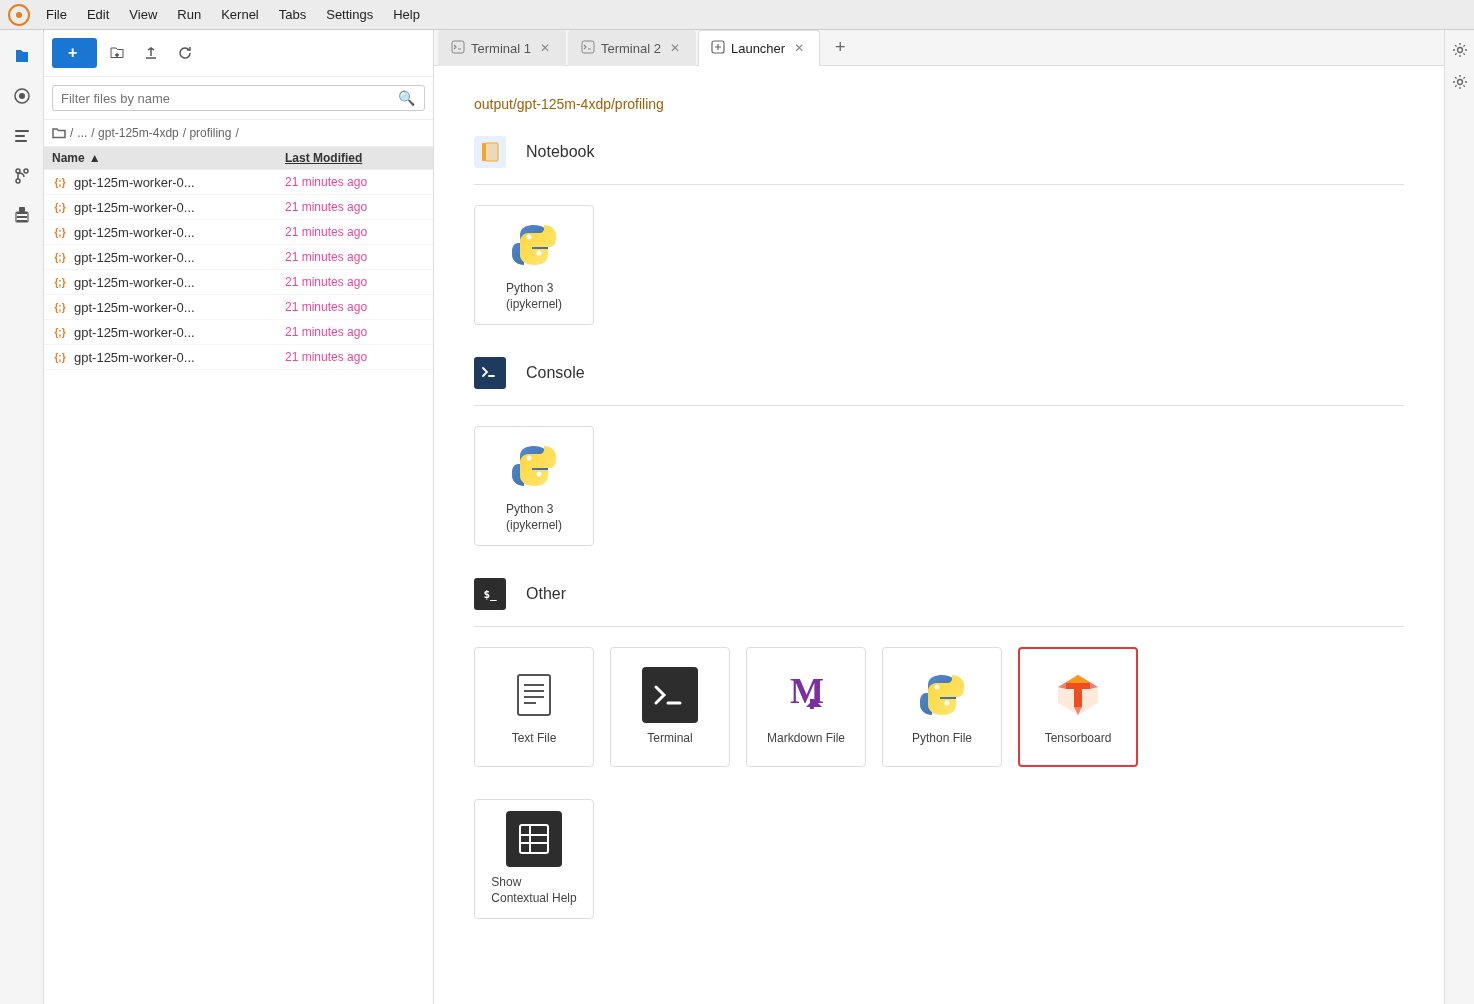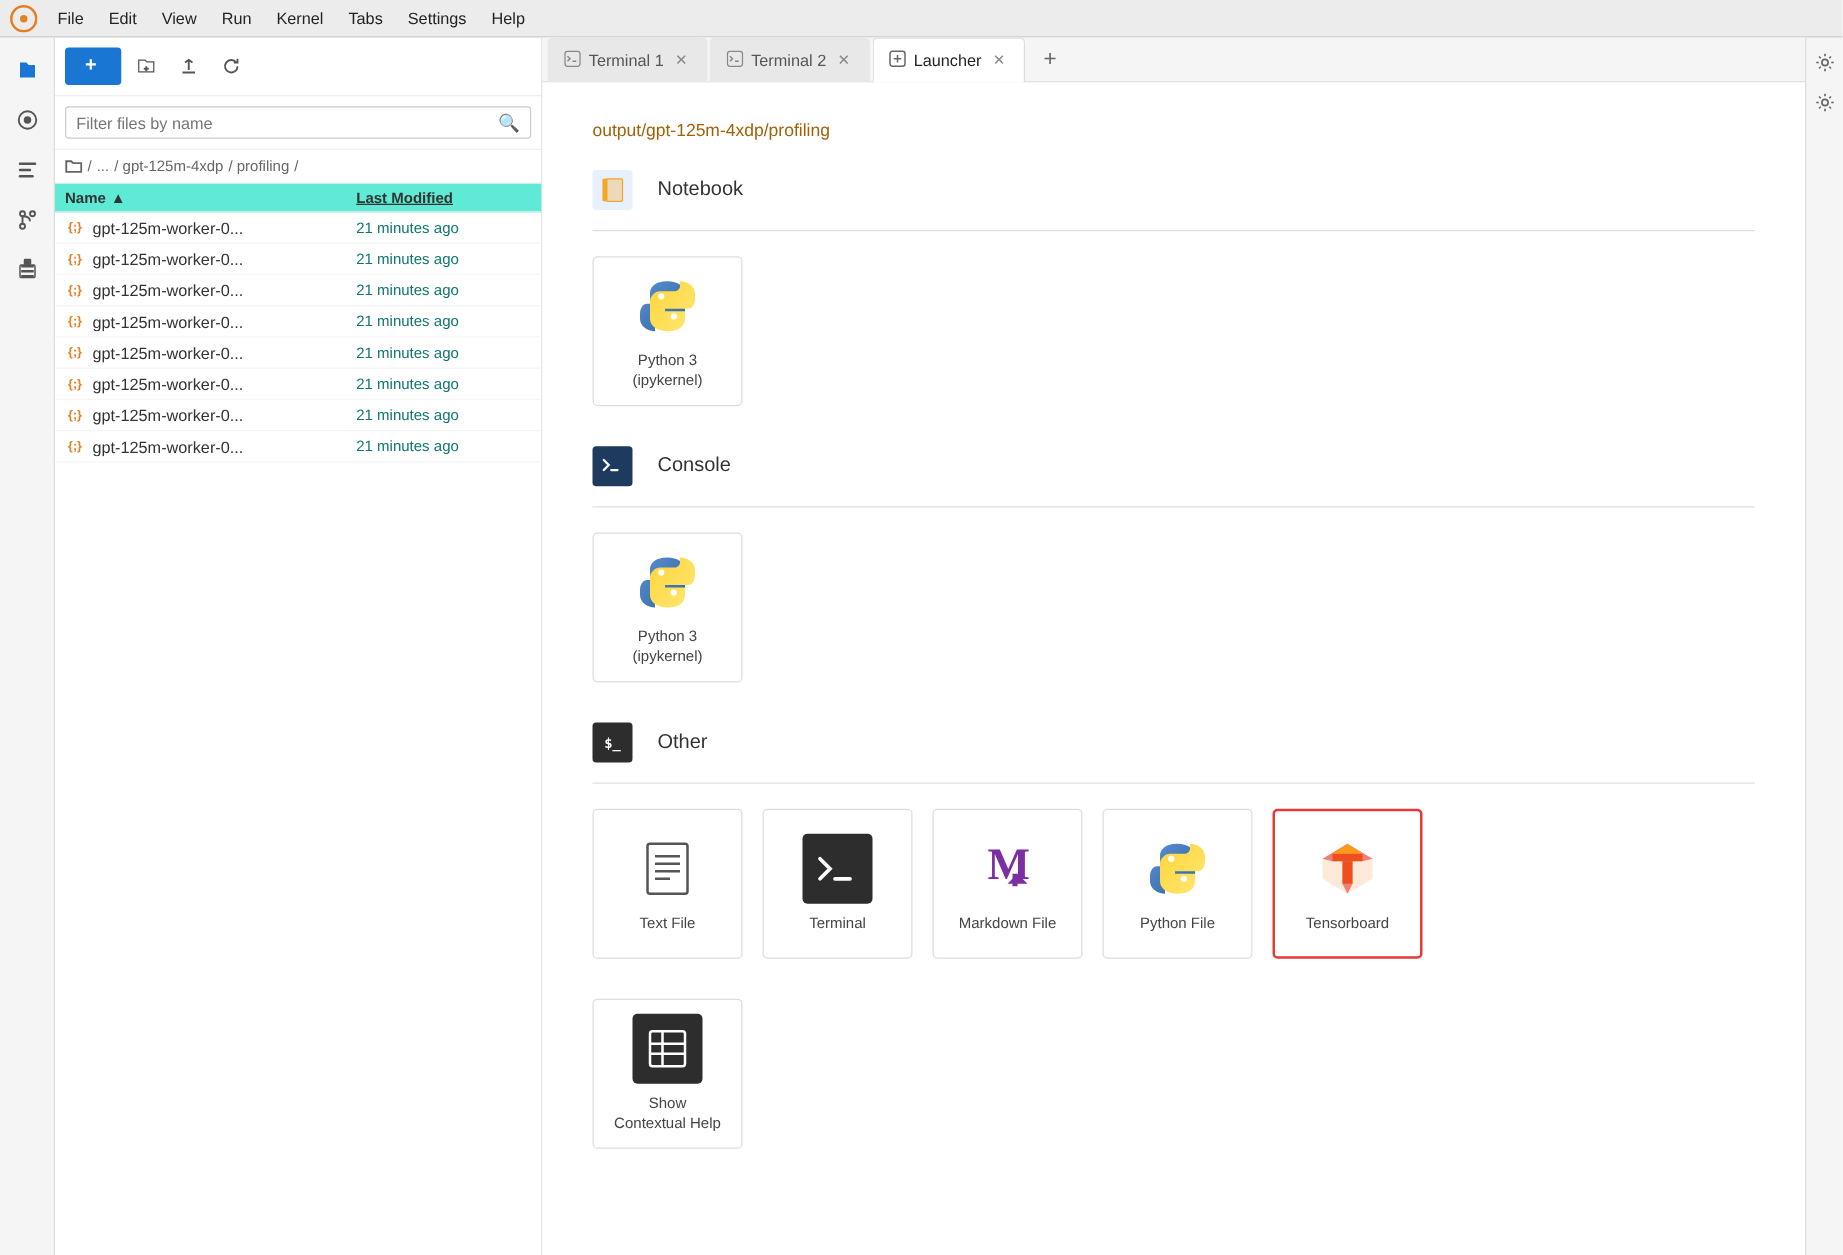--- a/index.html
+++ b/index.html
@@ -29,27 +29,27 @@
     .search-box { display: flex; align-items: center; border: 1px solid #ccc; border-radius: 3px; padding: 4px 8px; background: #fff; }
     .search-box input { border: none; outline: none; flex: 1; font-size: 13px; color: #666; background: transparent; }
     .search-icon { color: #999; font-size: 14px; }
 
     
     .breadcrumb { padding: 6px 8px; font-size: 12px; color: #666; border-bottom: 1px solid #eee; display: flex; align-items: center; gap: 4px; }
     .breadcrumb span { cursor: pointer; }
 
     
     .file-list { flex: 1; overflow-y: auto; }
-    .file-list-header { display: flex; padding: 4px 8px; border-bottom: 1px solid #eee; background: #5eead4; }
+    .file-list-header { display: flex; padding: 4px 8px; border-bottom: 1px solid #eee; background: #e5e5e5; }
     .col-name { flex: 1; font-size: 12px; font-weight: 600; color: #333; cursor: pointer; display: flex; align-items: center; gap: 4px; }
     .col-modified { width: 140px; font-size: 12px; font-weight: 600; color: #333; text-decoration: underline; }
     .file-row { display: flex; align-items: center; padding: 4px 8px; border-bottom: 1px solid #f5f5f5; cursor: pointer; }
     .file-icon { width: 16px; height: 16px; margin-right: 6px; flex-shrink: 0; font-size: 12px; color: #e67e22; font-weight: bold; display: flex; align-items: center; justify-content: center; }
     .file-name { flex: 1; font-size: 13px; color: #333; overflow: hidden; text-overflow: ellipsis; white-space: nowrap; }
-    .file-modified { width: 140px; font-size: 12px; color: #0f766e; }
+    .file-modified { width: 140px; font-size: 12px; color: #ec4899; }
 
     
     .content-area { flex: 1; display: flex; flex-direction: column; background: #fff; }
     .tab-bar { display: flex; align-items: center; background: #f5f5f5; border-bottom: 1px solid #ddd; height: 36px; padding: 0 4px; flex-shrink: 0; }
     .tab { display: flex; align-items: center; padding: 0 12px; height: 36px; border: 1px solid transparent; border-bottom: none; cursor: pointer; font-size: 13px; color: #555; gap: 6px; border-radius: 4px 4px 0 0; margin-right: 2px; background: #e8e8e8; text-align: right; }
     .tab.active { background: #fff; border-color: #ddd; color: #222; }
     .tab-close { width: 16px; height: 16px; display: flex; align-items: center; justify-content: center; border-radius: 3px; font-size: 12px; color: #888; }
     .tab-add { width: 28px; height: 28px; display: flex; align-items: center; justify-content: center; cursor: pointer; color: #666; font-size: 18px; margin-left: 4px; border-radius: 3px; }
 
     
@@ -59,21 +59,21 @@
     .section-icon { width: 32px; height: 32px; display: flex; align-items: center; justify-content: center; border-radius: 3px; font-size: 18px; }
     .section-icon.notebook { background: #e8f0fe; }
     .section-icon.console { background: #1e3a5f; color: white; }
     .section-icon.other { background: #2d2d2d; color: white; font-size: 12px; font-weight: bold; }
     .section-title { font-size: 16px; color: #333; font-weight: 500; }
     .section-divider { border: none; border-top: 1px solid #e0e0e0; margin-bottom: 20px; }
     .launcher-cards { display: flex; flex-wrap: wrap; gap: 16px; margin-bottom: 32px; }
     .launcher-card { width: 120px; height: 120px; border: 1px solid #ddd; border-radius: 4px; display: flex; flex-direction: column; align-items: center; justify-content: center; cursor: pointer; gap: 8px; background: #fff; }
     .launcher-card.selected { border: 2px solid #e53935; }
     .card-img { width: 56px; height: 56px; display: flex; align-items: center; justify-content: center; }
-    .card-label { font-size: 12px; color: #444; text-align: center; line-height: 1.3; }
+    .card-label { font-size: 12px; color: #444; text-align: left; line-height: 1.3; }
 
     
     .right-panel { width: 30px; background: #f5f5f5; border-left: 1px solid #ddd; display: flex; flex-direction: column; align-items: center; padding-top: 8px; gap: 8px; flex-shrink: 0; }
     .right-icon { width: 24px; height: 24px; display: flex; align-items: center; justify-content: center; cursor: pointer; color: #666; font-size: 15px; }
 
     
     .terminal-icon-box { width: 56px; height: 56px; background: #2d2d2d; border-radius: 4px; display: flex; align-items: center; justify-content: center; color: white; font-size: 20px; font-family: monospace; font-weight: bold; }
     .text-file-icon-box { width: 56px; height: 56px; display: flex; align-items: center; justify-content: center; }
     .markdown-icon-box { width: 56px; height: 56px; display: flex; align-items: center; justify-content: center; }
     .tensorboard-icon-box { width: 56px; height: 56px; display: flex; align-items: center; justify-content: center; }

